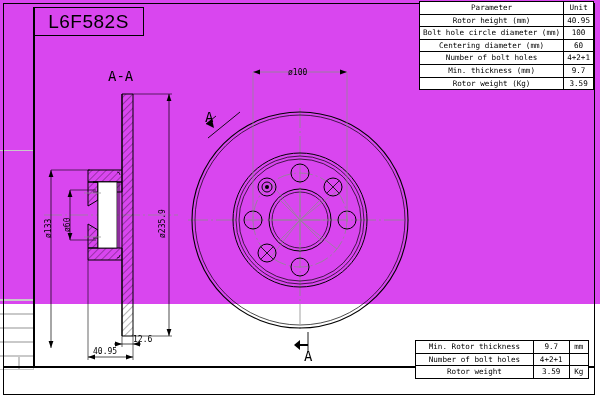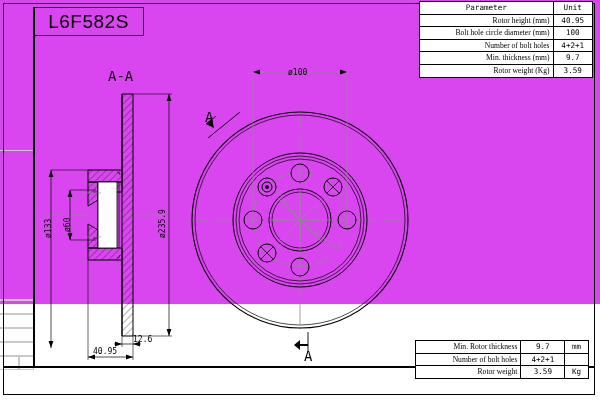--- a/index.html
+++ b/index.html
@@ -24,21 +24,21 @@
 
   
   .vline{position:absolute;background:#000;}
   .hline{position:absolute;background:#000;}
 
   
   table.spec{position:absolute;border-collapse:collapse;
       font-size:7.6px;line-height:1;background:#fff;}
   table.spec td{border:.9px solid #000;padding:2px 3px;white-space:nowrap;}
   table.spec td.hdr{text-align:center;}
-  table.spec td.lbl{text-align:right;font-family:Liberation Serif, serif;}
+  table.spec td.lbl{text-align:center;}
   table.spec td.val{text-align:center;}
   table.spec td.unit{text-align:center;}
 
   
   .dim{position:absolute;font-size:8px;white-space:nowrap;line-height:1;}
   .dimv{position:absolute;font-size:8px;white-space:nowrap;line-height:1;
         transform-origin:left top;transform:rotate(-90deg);}
   .secmark{position:absolute;font-size:14px;white-space:nowrap;}
 
   svg{position:absolute;left:0;top:0;overflow:visible;}
@@ -74,20 +74,24 @@
         </tr>
         <tr>
           <td class="lbl">Rotor height (mm)</td>
           <td class="unit">40.95</td>
         </tr>
         <tr>
           <td class="lbl">Bolt hole circle diameter (mm)</td>
           <td class="unit">100</td>
         </tr>
         <tr>
+          <td class="lbl">Centering diameter (mm)</td>
+          <td class="unit">60</td>
+        </tr>
+        <tr>
           <td class="lbl">Number of bolt holes</td>
           <td class="unit">4+2+1</td>
         </tr>
         <tr>
           <td class="lbl">Min. thickness (mm)</td>
           <td class="unit">9.7</td>
         </tr>
         <tr>
           <td class="lbl">Rotor weight (Kg)</td>
           <td class="unit">3.59</td>

